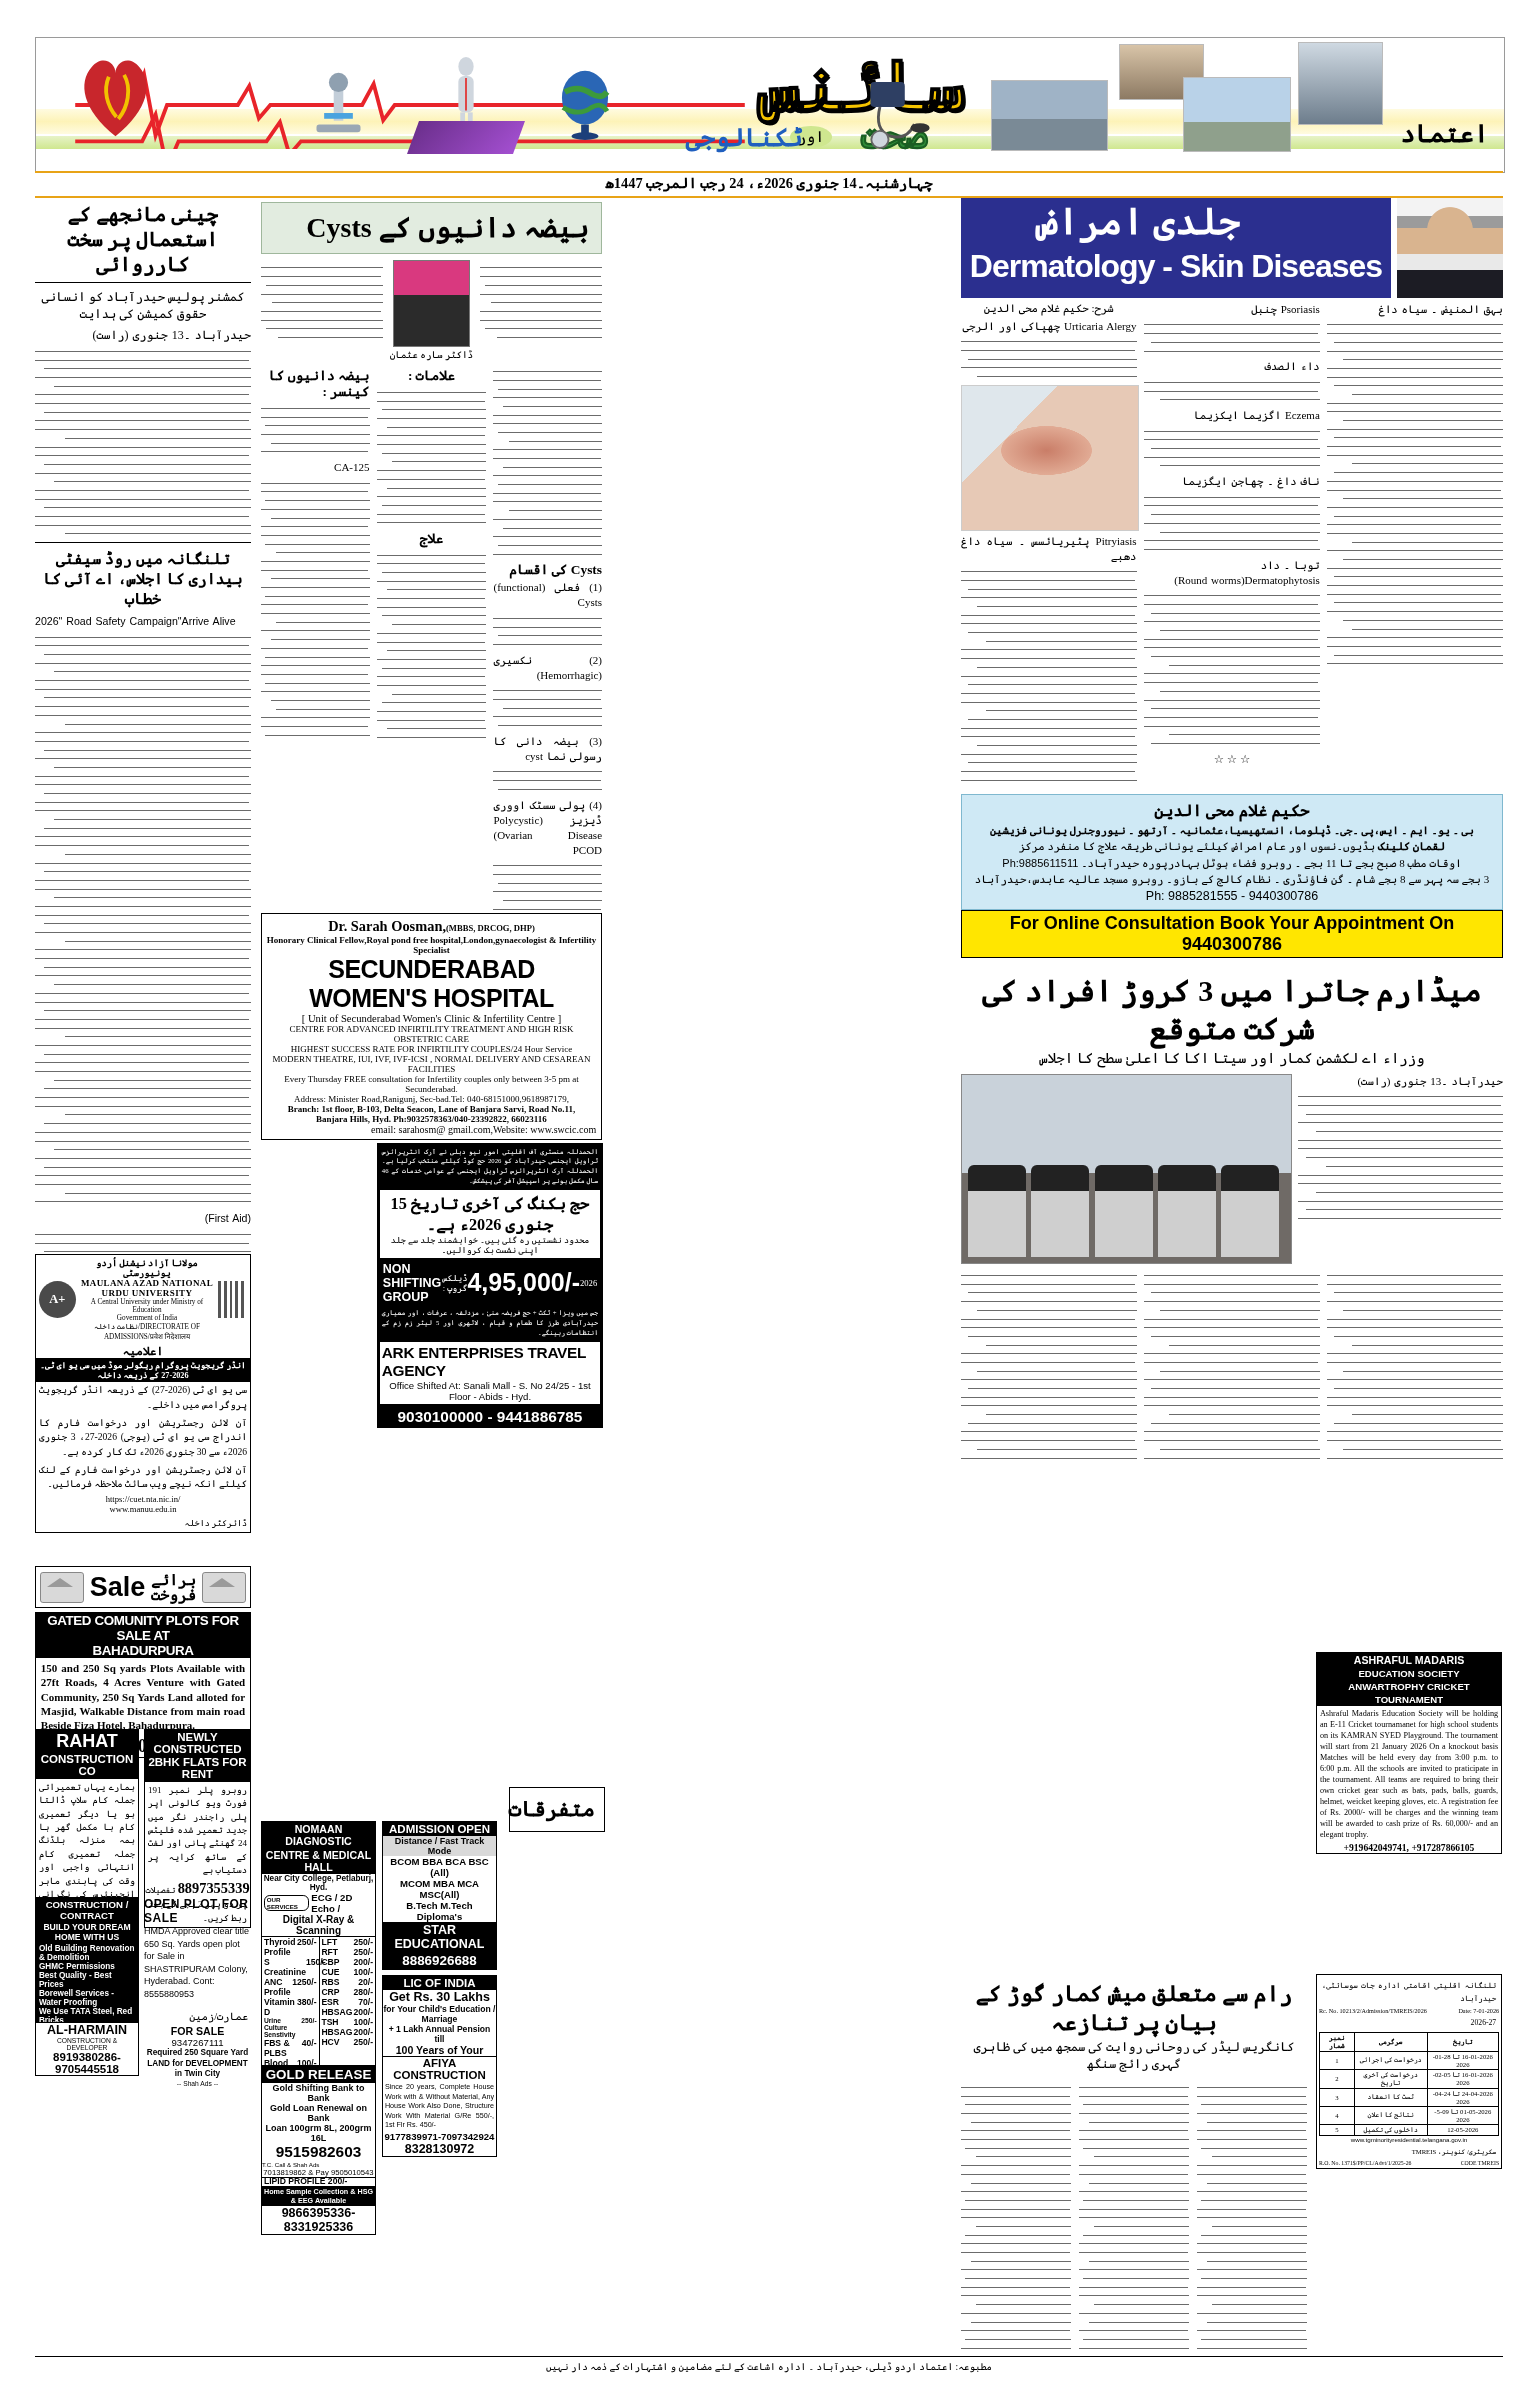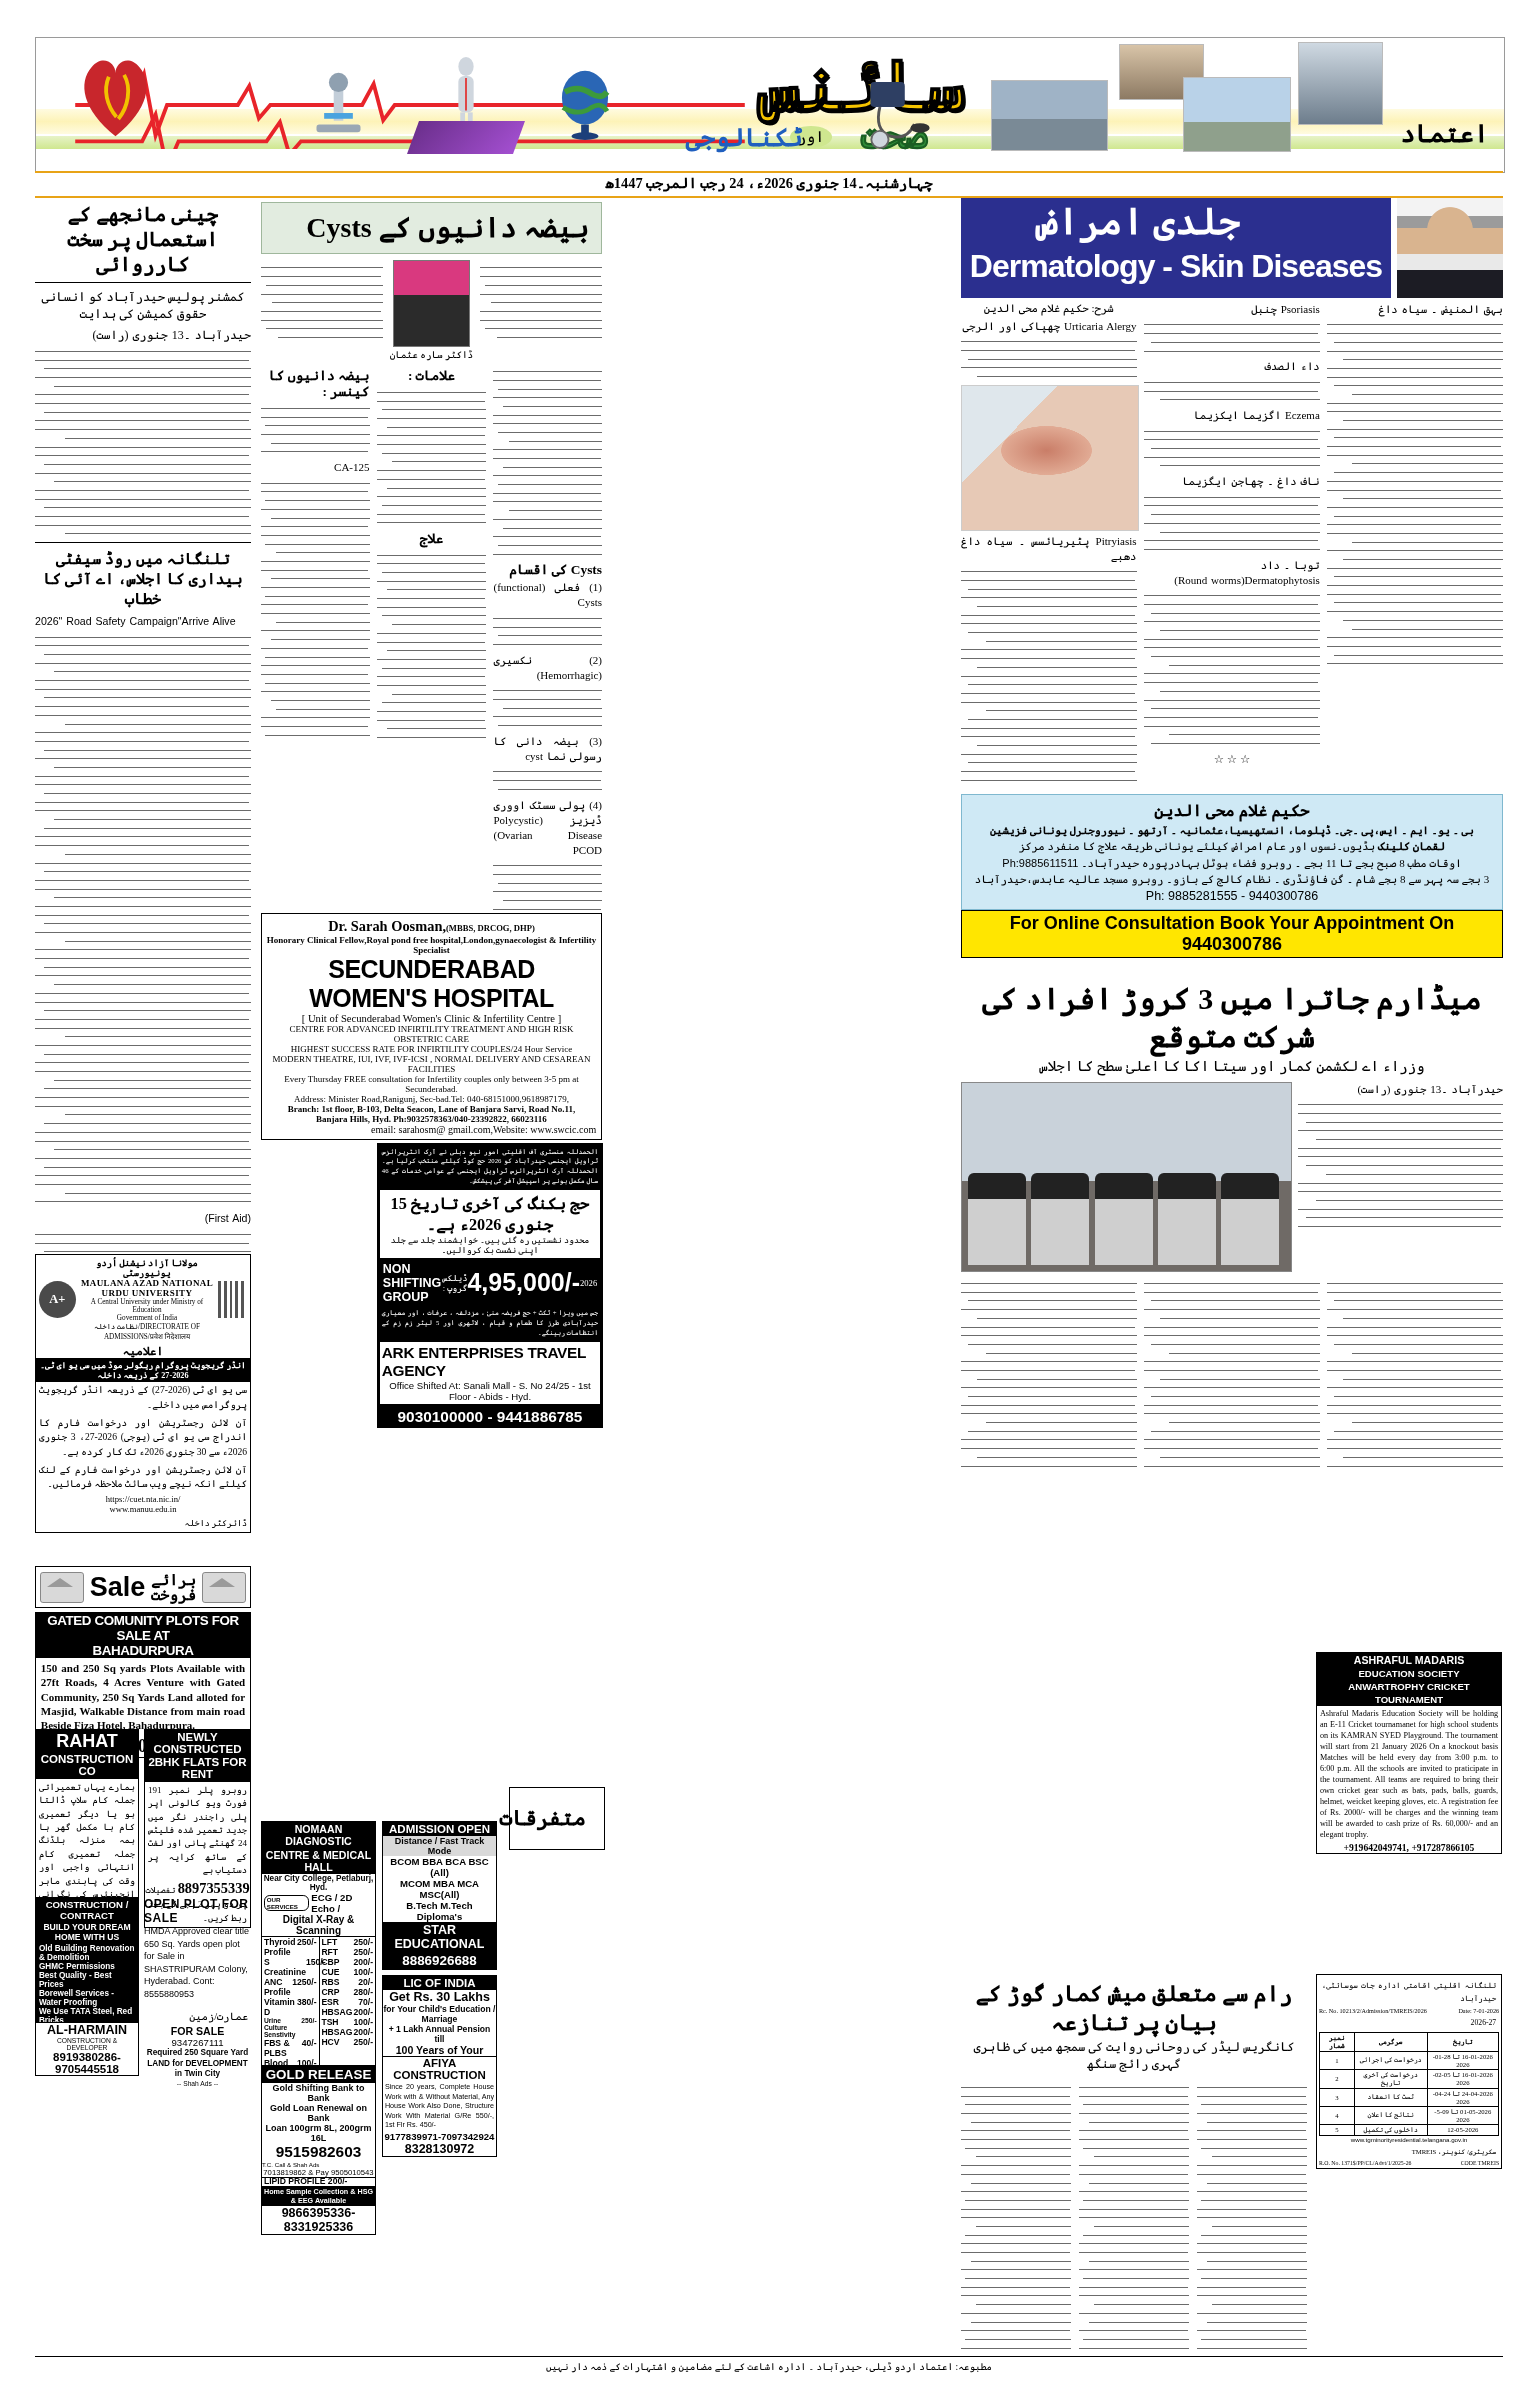--- a/index.html
+++ b/index.html
@@ -158,21 +158,21 @@
   #gold{left:261px;top:2065px;width:115px;}
   #afiya{left:382px;top:2056px;width:115px;}
   .cl-blk{background:#000;color:#fff;font-family:"Liberation Sans",sans-serif;font-weight:bold;text-align:center;font-size:10.6px;padding:1px 0;}
   .cl-row{display:flex;justify-content:space-between;font-family:"Liberation Sans",sans-serif;font-size:8.6px;font-weight:bold;padding:0 1.9px;}
   .cl-split{display:flex;}
   .cl-split>div{width:50%;}
   .cl-split>div+div{border-left:1px solid #000;}
 
   
   #mutaf{left:509px;top:1787px;width:96px;}
-  .mutaf-bar{border:1px solid #000;text-align:left;font-size:21px;font-weight:bold;direction:rtl;padding:18px;}
+  .mutaf-bar{border:1px solid #000;text-align:left;font-size:21px;font-weight:bold;direction:rtl;padding:9px;}
 
   
   #ashraful{left:1316px;top:1652px;width:186px;}
   #table-box{left:1316px;top:1974px;width:186px;}
   .tbl{width:100%;border-collapse:collapse;font-size:6.7px;direction:rtl;}
   .tbl td,.tbl th{border:1px solid #000;padding:1px 1.9px;text-align:center;}
 
   
   #ram-head{left:961px;top:1979px;width:346px;}
   .footer-rule{position:absolute;left:35px;top:2356px;width:1468px;border-top:1px solid #000;}
@@ -759,21 +759,21 @@
       </div>
       <div class="hak-line">
         <span>اوقات مطب 8 صبح بجے تا 11 بجے ۔ روبرو فضاء ہوٹل بہادرپورہ حیدرآباد۔</span>
         <span class="en">Ph:9885611511</span>
       </div>
       <div class="hak-line">3 بجے سہ پہر سے 8 بجے شام ۔ گن فاؤنڈری ۔ نظام کالج کے بازو۔ روبرو مسجد عالیہ عابدس،حیدرآباد</div>
       <div class="hak-ph en">Ph: 9885281555  -  9440300786</div>
     </div>
     <div class="yellowbar">For Online Consultation Book Your Appointment On 9440300786</div>
 
-    <div style="margin-top:22px">
+    <div style="margin-top:14px">
       <div class="big-ur-head">میڈارم جاترا میں 3 کروڑ افراد کی شرکت متوقع</div>
       <div class="mid-ur-head">وزراء اے لکشمن کمار اور سیتا اکا کا اعلیٰ سطح کا اجلاس</div>
       <div style="display:flex;gap:7.7px;margin-top:5.8px">
         <div style="flex:1.6">
           <div class="photostrip">
             <div class="p" style="left:5.8px"></div>
               <div class="p" style="left:69px"></div>
             <div class="p" style="left:133px"></div>
               <div class="p" style="left:196px"></div>
             <div class="p" style="left:259px"></div>

